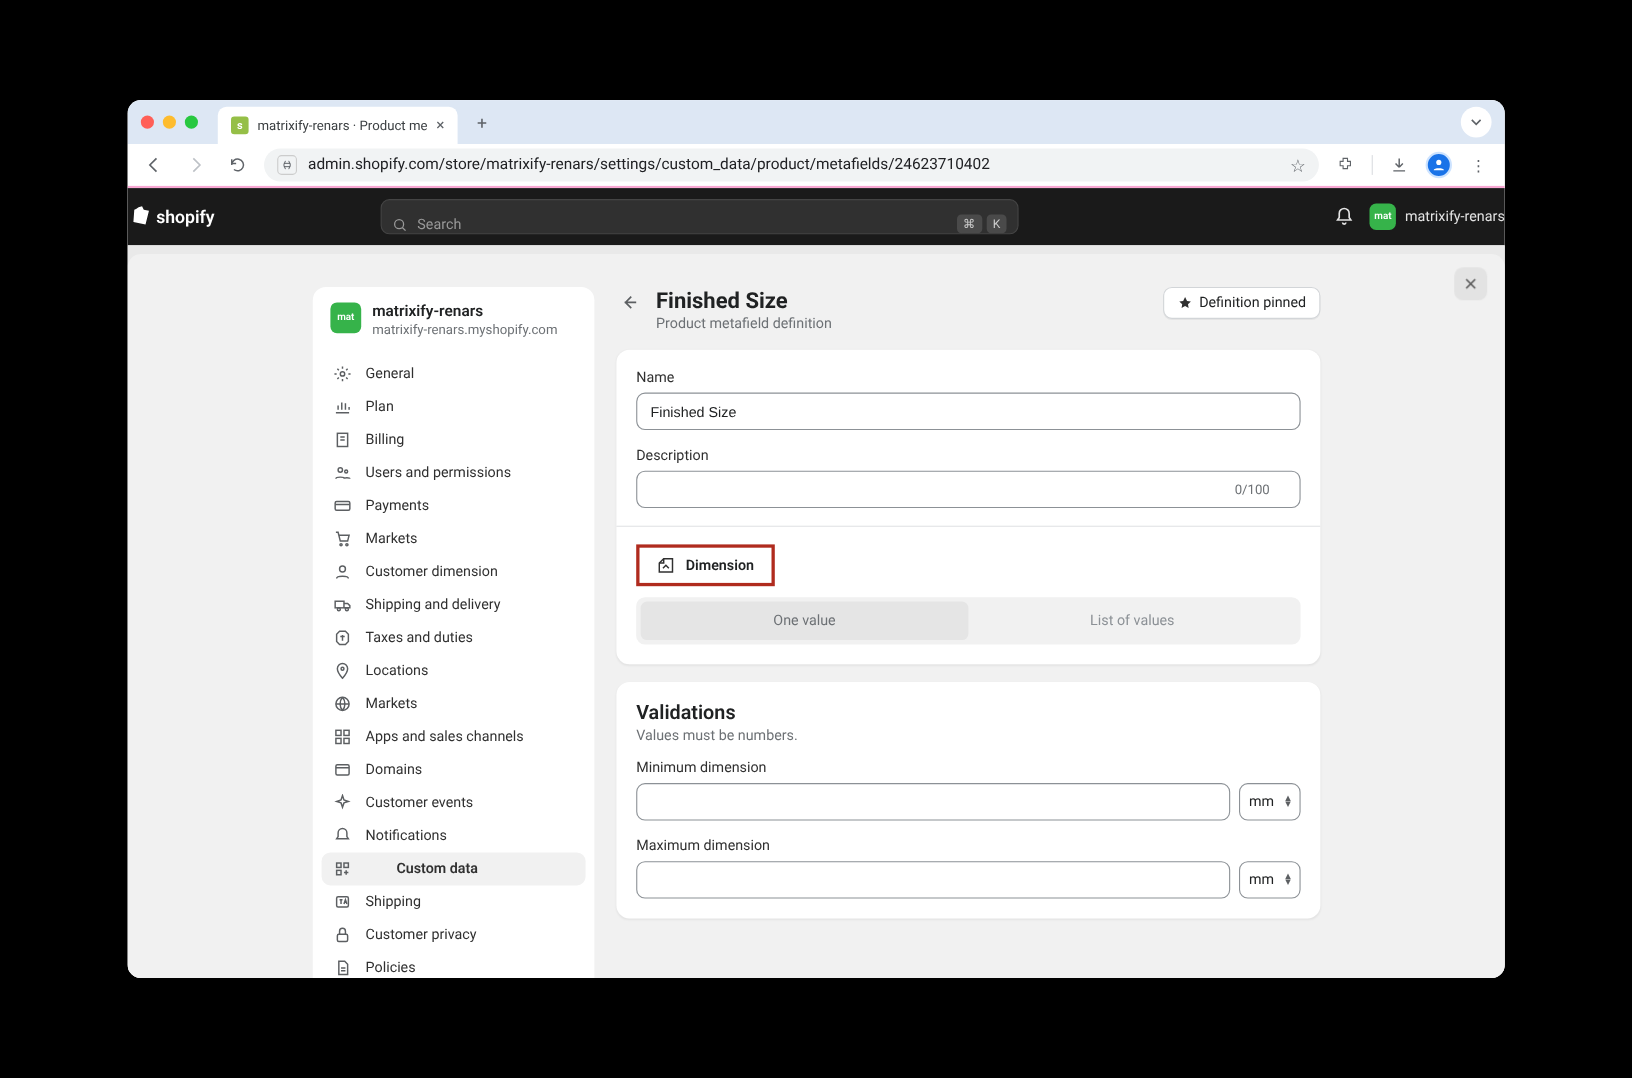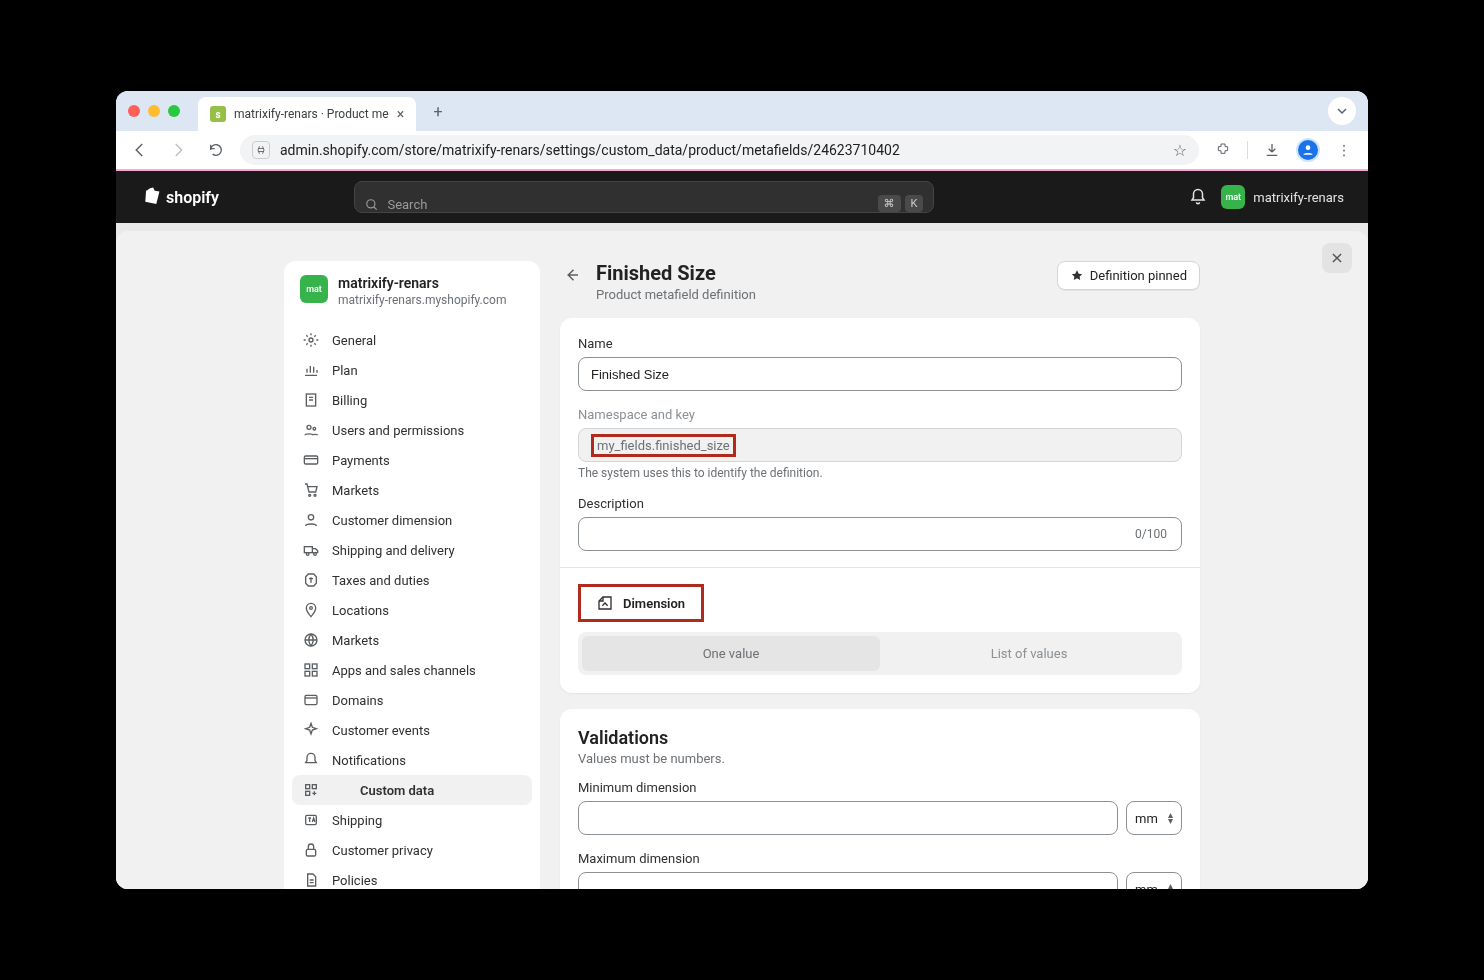--- a/index.html
+++ b/index.html
@@ -73,21 +73,21 @@
   .star-icon { color:#5f6368; font-size:16px;}
   .ext-icon { width:28px; height:28px; display:flex; align-items:center; justify-content:center; color:#5f6368; cursor:pointer;}
   .divider-v { width:1px; height:18px; background:#dadce0;}
   .avatar-b { width:24px; height:24px; border-radius:50%; background:#1a73e8; display:flex; align-items:center; justify-content:center; color:#fff; font-size:11px; border:2px solid #cde3ff;}
   
   .shopify-header {
     height: 52px;
     background: #1a1a1a;
     display: flex;
     align-items: center;
-    padding: 0 24px;
+    padding: 0 0;
     gap: 16px;
   }
   .shopify-logo { display:flex; align-items:center; gap:6px; color:#fff; font-weight:600; font-size:16px;}
   .shopify-logo svg { width:20px; height:22px; fill:#fff;}
   .search-bar { flex:0 0 580px; margin-left:auto; margin-right:auto; height:32px; background:#303030; border-radius:8px; display:flex; align-items:flex-end; padding:0 10px; gap:8px; color:#999; border:1px solid #444;}
   .search-bar span.placeholder { flex:1; font-size:13px;}
   .kbd-group { display:flex; gap:4px;}
   .kbd { background:#4a4a4a; border-radius:4px; padding:2px 6px; font-size:11px; color:#ccc;}
   .header-right { display:flex; align-items:center; gap:14px; margin-left:auto;}
   .bell-icon { color:#e3e3e3; font-size:16px;}
@@ -154,21 +154,21 @@
   .pin-badge { margin-left:auto; background:#fff; border:1px solid #d2d5d8; border-radius:8px; padding:6px 12px; font-size:13px; display:flex; align-items:center; gap:6px; cursor:pointer; box-shadow:0 1px 0 rgba(0,0,0,0.05);}
   .card { background:#fff; border-radius:12px; padding:18px; margin-bottom:16px; box-shadow:0 1px 2px rgba(0,0,0,0.06);}
   .field-label { font-size:13px; color:#303030; margin-bottom:6px; display:block;}
   .field-label.muted { color:#8c9196;}
   .text-input { width:100%; height:34px; border:1px solid #8c9196; border-radius:8px; padding:0 12px; font-size:13px; color:#202223;}
   .text-input.disabled { background:#f1f1f1; border-color:#d2d5d8; color:#6d7175;}
   .help-text { font-size:12px; color:#6d7175; margin-top:4px;}
   .field-group { margin-bottom:16px;}
   .highlight-box { border:3px solid #b02b1e; padding:1px 3px; display:inline-block; }
   .input-wrap { position:relative;}
-  .char-count { position:absolute; right:15px; top:50%; transform:translateY(-50%); font-size:12px; color:#6d7175;}
+  .char-count { position:absolute; right:28px; top:50%; transform:translateY(-50%); font-size:12px; color:#6d7175;}
   .type-pill { display:inline-flex; align-items:center; gap:10px; padding:6px 14px; border-radius:6px; font-weight:600; font-size:13px;}
   .type-highlight { border:3px solid #b02b1e; display:inline-block; padding:2px;}
   .tabs { display:flex; background:#f1f1f1; border-radius:8px; padding:4px; margin-top:10px;}
   .tab-btn { flex:1; text-align:center; padding:10px; font-size:13px; color:#8c9196; border-radius:6px; cursor:not-allowed;}
   .tab-btn.selected { background:#e5e5e5; color:#6d7175;}
   .section-title { font-weight:600; font-size:18px; margin-bottom:3px;}
   .row { display:flex; gap:8px; align-items:center;}
   .unit-select { width:56px; height:34px; border:1px solid #8c9196; border-radius:8px; display:flex; align-items:center; justify-content:space-between; padding:0 8px; font-size:13px; cursor:pointer; background:#fff;}
   .unit-select .chev { font-size:10px; color:#5c5f62; display:flex; flex-direction:column; line-height:6px;}
   .muted-txt { font-size:13px; color:#6d7175;}
@@ -490,27 +490,20 @@
                 <span>Definition pinned</span>
               </div>
             </div>
 
             <div class="card">
               <div class="field-group">
                 <label class="field-label">Name</label>
                 <input class="text-input" type="text" value="Finished Size" style="">
               </div>
               <div class="field-group">
-                <label class="field-label muted">Namespace and key</label>
-                <div class="text-input disabled" style="display:flex;align-items:center;">
-                  <span class="highlight-box"><span>my_fields.finished_size</span></span>
-                </div>
-                <div class="help-text">The system uses this to identify the definition.</div>
-              </div>
-              <div class="field-group">
                 <label class="field-label">Description</label>
                 <div class="input-wrap">
                   <input class="text-input" type="text" value="" style="">
                   <span class="char-count">0/100</span>
                 </div>
               </div>
               <hr style="border:none;border-top:1px solid #e1e3e5;margin:16px -18px;">
               <div>
                 <span class="type-highlight">
                   <span class="type-pill">

